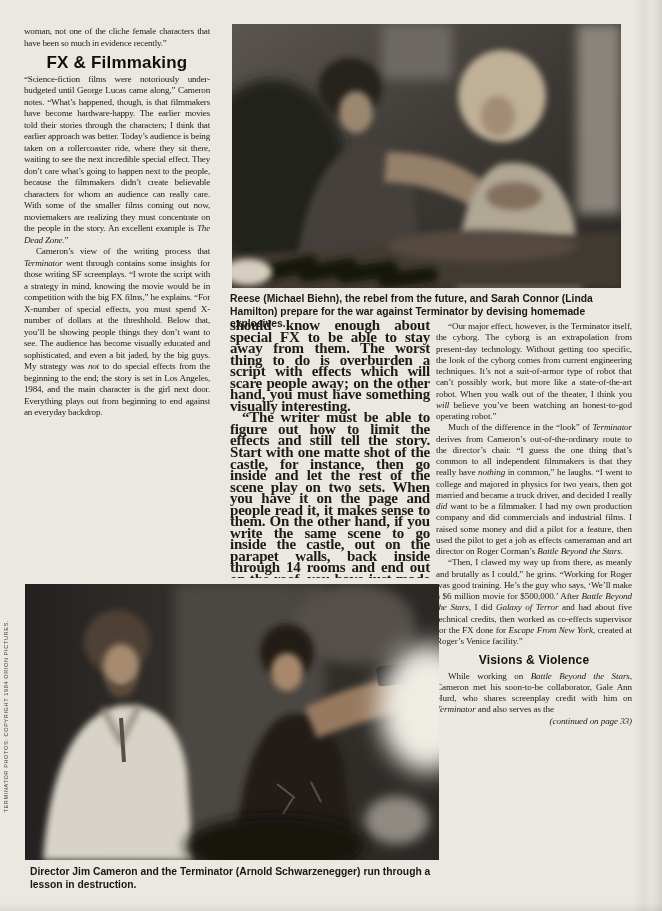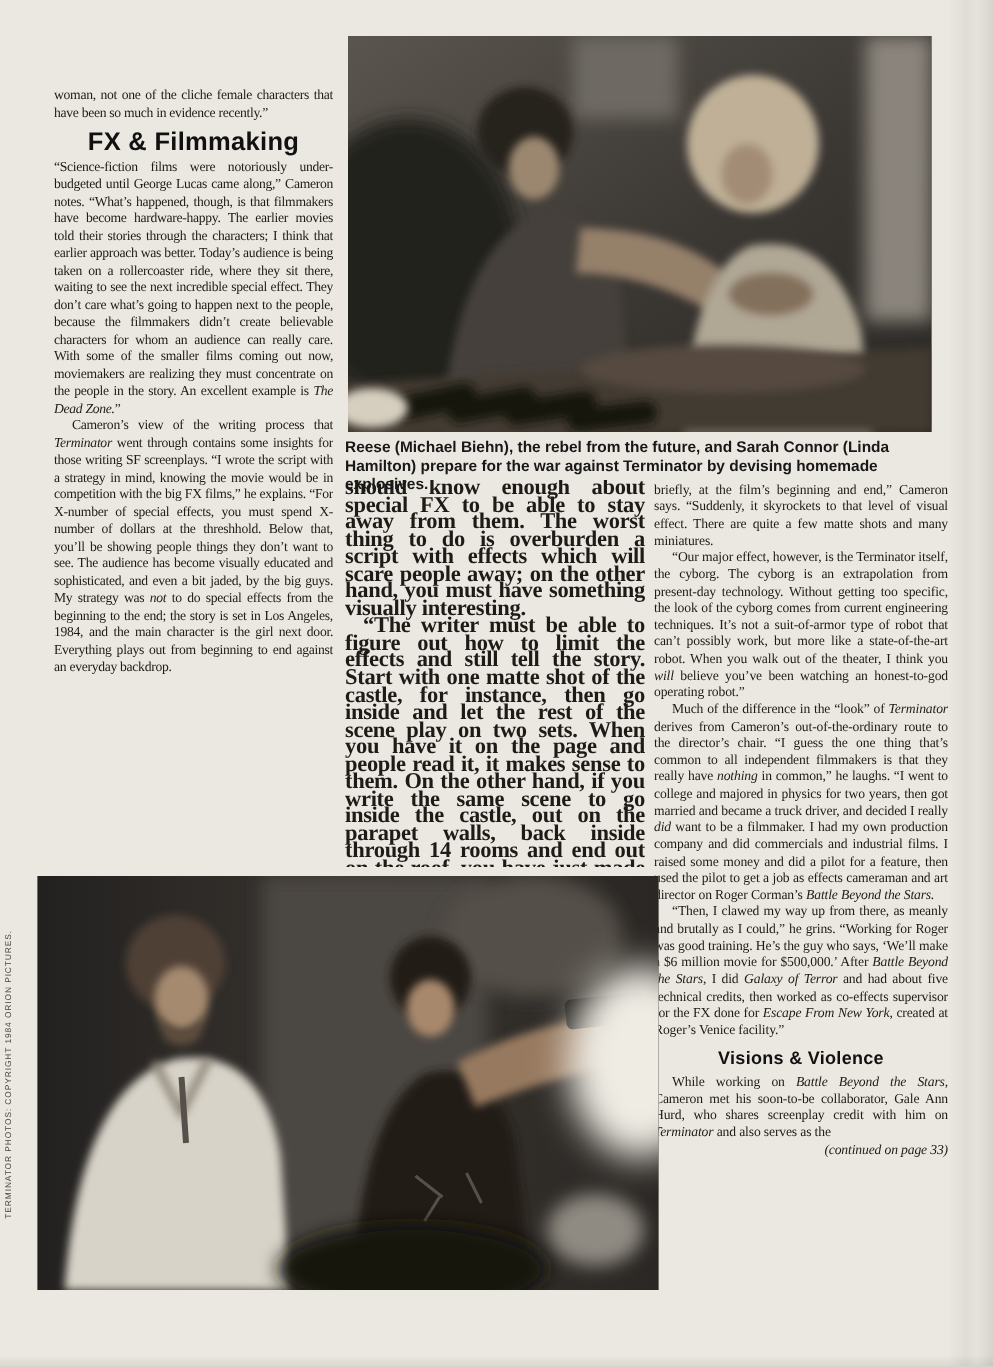--- a/index.html
+++ b/index.html
@@ -6,22 +6,22 @@
   .page{position:relative;width:662px;height:911px;background:#ebe8e1;overflow:hidden;
         font-family:"Liberation Serif",serif;color:#1d1b18;}
   .edge-r{position:absolute;right:0;top:0;width:30px;height:100%;z-index:5;pointer-events:none;
         background:linear-gradient(90deg,rgba(0,0,0,0) 0%,rgba(0,0,0,.05) 40%,rgba(0,0,0,.02) 65%,rgba(0,0,0,.09) 100%);}
   .edge-b{position:absolute;left:0;bottom:0;width:100%;height:8px;z-index:5;pointer-events:none;
         background:linear-gradient(180deg,rgba(0,0,0,0),rgba(0,0,0,.07));}
 
   .col{position:absolute;text-align:justify;z-index:1;}
   .col p{margin:0;}
   .col p.ind{text-indent:12px;}
-  .col1{left:36px;top:26px;width:186px;height:556px;overflow:hidden;
-        font-size:9.1px;line-height:11.5px;letter-spacing:-0.2px;margin-top:32px;}
+  .col1{left:24px;top:26px;width:186px;height:556px;overflow:hidden;
+        font-size:9.1px;line-height:11.5px;letter-spacing:-0.2px;}
   .col2{left:230px;top:320px;width:200px;height:258px;overflow:hidden;
         font-size:15px;line-height:11.55px;letter-spacing:-0.2px;font-weight:bold;}
   .col3{left:436px;top:321px;width:196px;height:560px;overflow:hidden;
         font-size:9.1px;line-height:11.25px;letter-spacing:-0.1px;}
 
   .headline{font-family:"Liberation Sans",sans-serif;font-weight:700;text-align:center;
         letter-spacing:.2px;color:#111;}
   .headline.fx{font-size:17px;margin:8px 0 5px;}
   .headline.vv{font-size:12px;margin:8px 0 4px;}
 
@@ -104,21 +104,20 @@
     </svg>
   </div>
   <div class="caption caption-top">Reese (Michael Biehn), the rebel from the future, and Sarah Connor (Linda Hamilton) prepare for the war against Terminator by devising homemade explosives.</div>
 
   <div class="col col2">
     <p>should know enough about special FX to be able to stay away from them. The worst thing to do is overburden a script with effects which will scare people away; on the other hand, you must have something visually interesting.</p>
     <p class="ind">“The writer must be able to figure out how to limit the effects and still tell the story. Start with one matte shot of the castle, for instance, then go inside and let the rest of the scene play on two sets. When you have it on the page and people read it, it makes sense to them. On the other hand, if you write the same scene to go inside the castle, out on the parapet walls, back inside through 14 rooms and end out on the roof, you have just made that same scene four times more expensive, probably without adding a thing dramatically.”</p>
   </div>
 
   <div class="col col3">
-    <p>briefly, at the film’s beginning and end,” Cameron says. “Suddenly, it skyrockets to that level of visual effect. There are quite a few matte shots and many miniatures.</p>
     <p class="ind">“Our major effect, however, is the Terminator itself, the cyborg. The cyborg is an extrapolation from present-day technology. Without getting too specific, the look of the cyborg comes from current engineering techniques. It’s not a suit-of-armor type of robot that can’t possibly work, but more like a state-of-the-art robot. When you walk out of the theater, I think you <i>will</i> believe you’ve been watching an honest-to-god operating robot.”</p>
     <p class="ind">Much of the difference in the “look” of <i>Terminator</i> derives from Cameron’s out-of-the-ordinary route to the director’s chair. “I guess the one thing that’s common to all independent filmmakers is that they really have <i>nothing</i> in common,” he laughs. “I went to college and majored in physics for two years, then got married and became a truck driver, and decided I really <i>did</i> want to be a filmmaker. I had my own production company and did commercials and industrial films. I raised some money and did a pilot for a feature, then used the pilot to get a job as effects cameraman and art director on Roger Corman’s <i>Battle Beyond the Stars.</i></p>
     <p class="ind">“Then, I clawed my way up from there, as meanly and brutally as I could,” he grins. “Working for Roger was good training. He’s the guy who says, ‘We’ll make a $6 million movie for $500,000.’ After <i>Battle Beyond the Stars</i>, I did <i>Galaxy of Terror</i> and had about five technical credits, then worked as co-effects supervisor for the FX done for <i>Escape From New York</i>, created at Roger’s Venice facility.”</p>
     <div class="headline vv">Visions &amp; Violence</div>
     <p class="ind">While working on <i>Battle Beyond the Stars</i>, Cameron met his soon-to-be collaborator, Gale Ann Hurd, who shares screenplay credit with him on <i>Terminator</i> and also serves as the</p>
     <p class="cont">(continued on page 33)</p>
   </div>
 
   <div class="photo photo-bottom">
     <svg viewBox="0 0 414 276" preserveAspectRatio="none">
@@ -155,17 +154,18 @@
         <path d="M210 276 Q216 158 258 132 Q300 120 318 174 L330 276 Z" fill="#221d19" filter="url(#bb3)"></path>
         <path d="M280 124 Q330 98 378 94 L384 126 Q338 136 292 154 Z" fill="#97795f" filter="url(#bb3)"></path>
         <rect x="352" y="80" width="52" height="20" rx="4" fill="#15120f" transform="rotate(-6 378 90)"></rect>
         <path d="M252 200 l18 14 M268 214 l-10 16 M286 198 l10 20" stroke="#8c8679" stroke-width="2" opacity=".5"></path>
       </g>
       <ellipse cx="402" cy="124" rx="48" ry="64" fill="#efece4" filter="url(#bb10)"></ellipse>
       <ellipse cx="372" cy="236" rx="32" ry="24" fill="#8f8a82" filter="url(#bb6)"></ellipse>
       <ellipse cx="250" cy="262" rx="90" ry="30" fill="#141210" filter="url(#bb6)"></ellipse>
     </svg>
   </div>
+  <div class="caption caption-bottom">Director Jim Cameron and the Terminator (Arnold Schwarzenegger) run through a lesson in destruction.</div>
 
 
   <div class="edge-r"></div>
   <div class="edge-b"></div>
 </div>
 
 </body></html>

